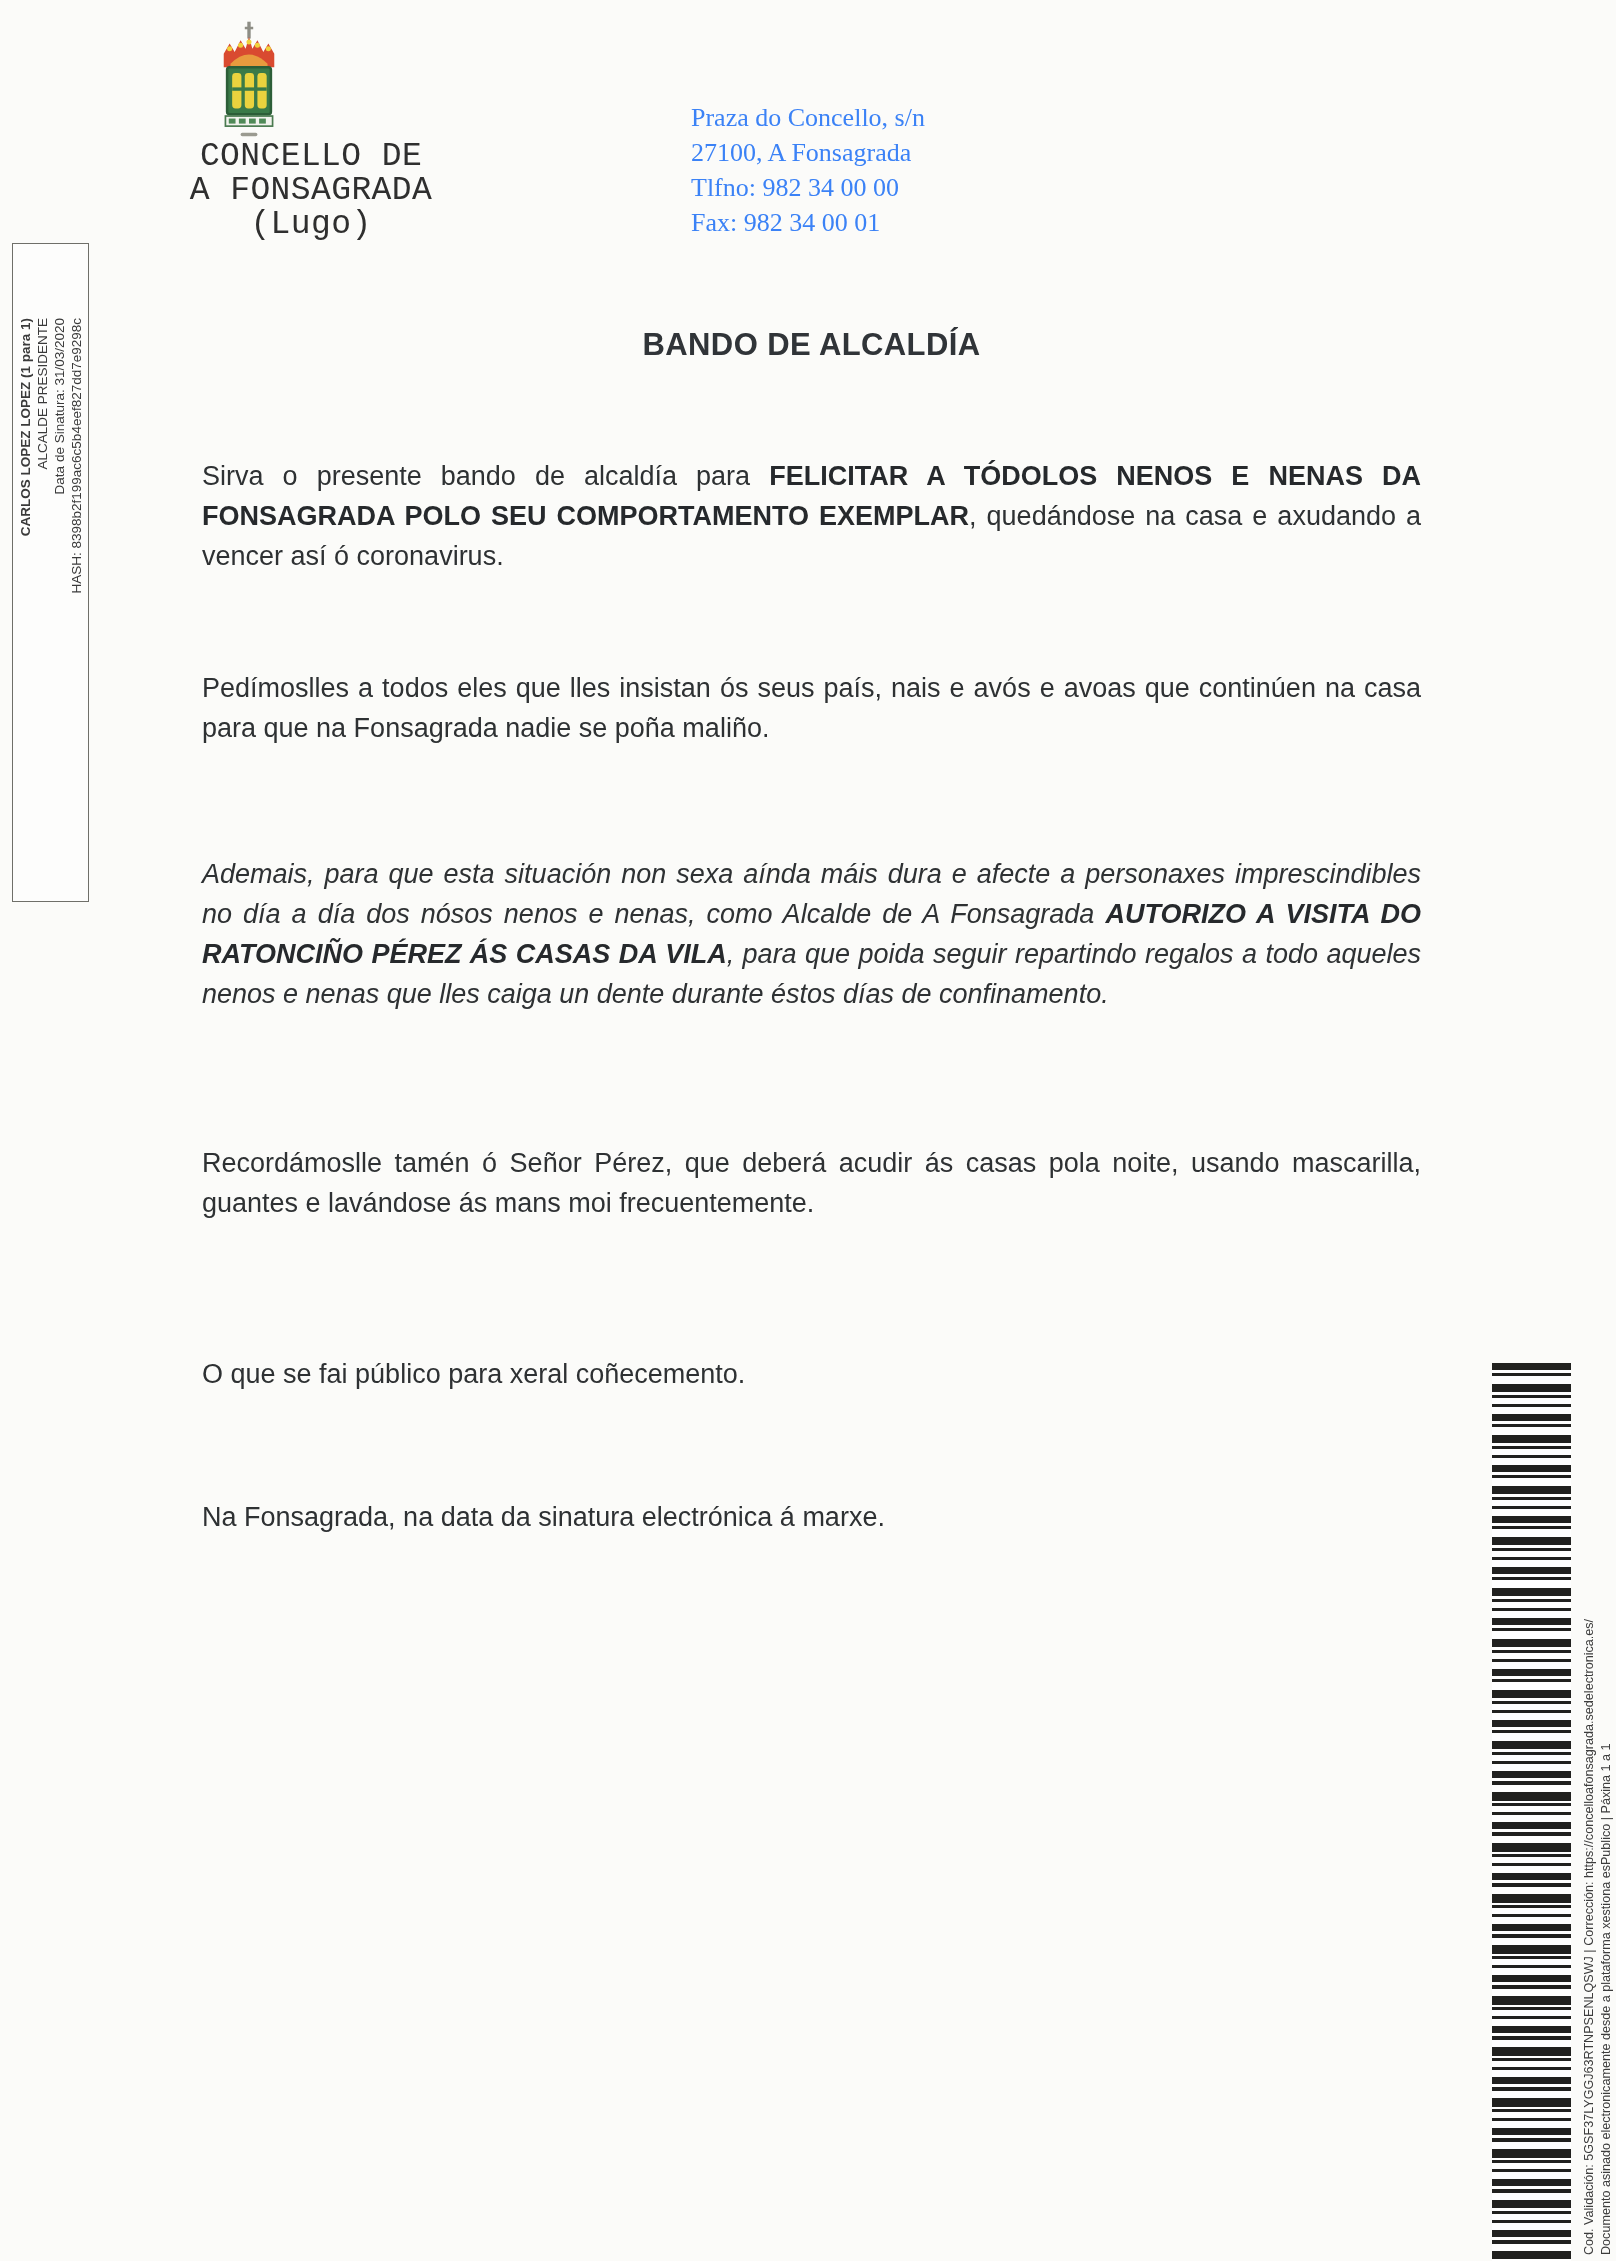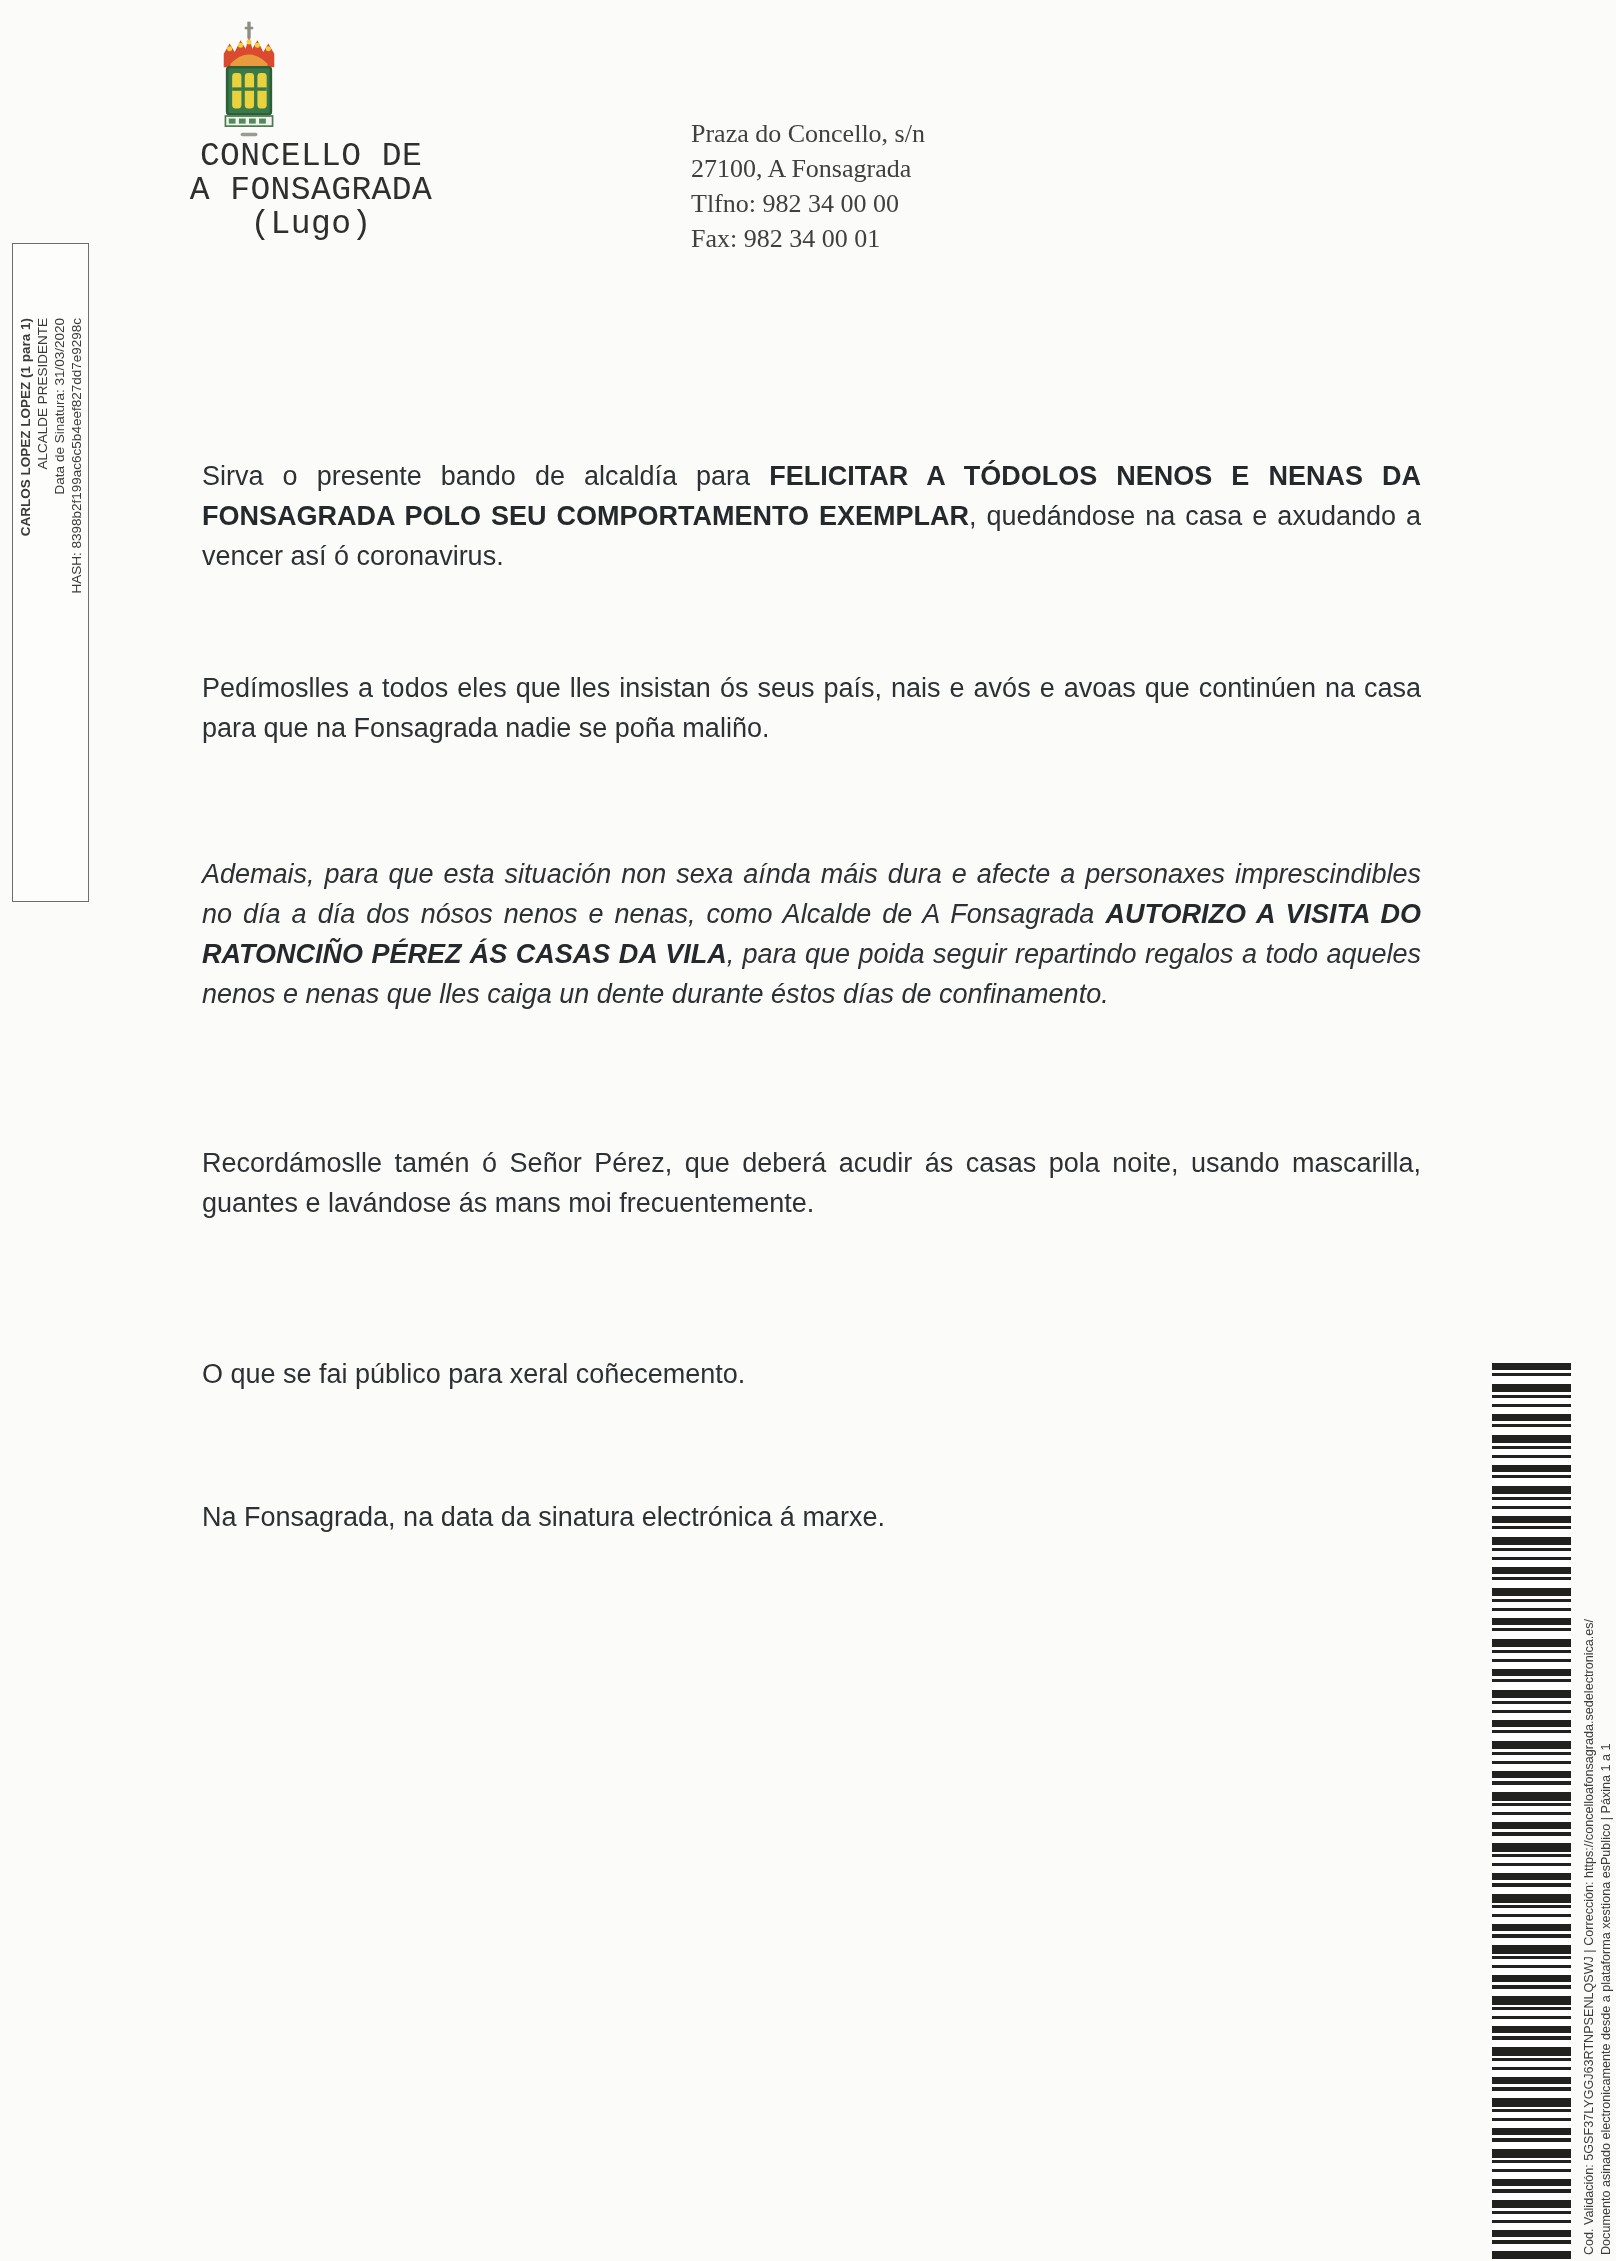--- a/index.html
+++ b/index.html
@@ -9,23 +9,23 @@
     font-family:"Liberation Sans", sans-serif; color:#2e3133;
   }
   
   .logo { position:absolute; left:217px; top:20px; width:64px; height:123px; }
   .muni {
     position:absolute; left:189px; top:140px; width:244px;
     font-family:Liberation Mono, monospace; font-size:33px; line-height:34px;
     text-align:center; color:#2f2f2f; letter-spacing:0.4px;
   }
   .addr {
-    position:absolute; left:691px; top:116px;
+    position:absolute; left:691px; top:100px;
     font-family:"Liberation Serif", serif; font-size:26px; line-height:35px;
-    color:#404040;
+    color:#3b82f6;
   }
   
   .doc-title {
     position:absolute; left:202px; top:327px; width:1219px;
     text-align:center; font-size:31px; font-weight:bold; color:#303438;
     letter-spacing:0.4px;
   }
   
   .para {
     position:absolute; left:202px; width:1219px;
@@ -102,20 +102,21 @@
     <div>(Lugo)</div>
   </div>
 
   <div class="addr">
     <div>Praza do Concello, s/n</div>
     <div>27100, A Fonsagrada</div>
     <div>Tlfno: 982 34 00 00</div>
     <div>Fax: 982 34 00 01</div>
   </div>
 
+  <div class="doc-title">BANDO DE ALCALDÍA</div>
 
   <p class="para p1"><span>Sirva o presente bando de alcaldía para </span><b>FELICITAR A TÓDOLOS NENOS E NENAS DA FONSAGRADA POLO SEU COMPORTAMENTO EXEMPLAR</b><span>, quedándose na casa e axudando a vencer así ó coronavirus.</span></p>
 
   <p class="para p2">Pedímoslles a todos eles que lles insistan ós seus país, nais e avós e avoas que continúen na casa para que na Fonsagrada nadie se poña maliño.</p>
 
   <p class="para p3"><span>Ademais, para que esta situación non sexa aínda máis dura e afecte a personaxes imprescindibles no día a día dos nósos nenos e nenas, como Alcalde de A Fonsagrada </span><b>AUTORIZO A VISITA DO RATONCIÑO PÉREZ ÁS CASAS DA VILA</b><span>, para que poida seguir repartindo regalos a todo aqueles nenos e nenas que lles caiga un dente durante éstos días de confinamento.</span></p>
 
   <p class="para p4">Recordámoslle tamén ó Señor Pérez, que deberá acudir ás casas pola noite, usando mascarilla, guantes e lavándose ás mans moi frecuentemente.</p>
 
   <p class="para p6">Na Fonsagrada, na data da sinatura electrónica á marxe.</p>

